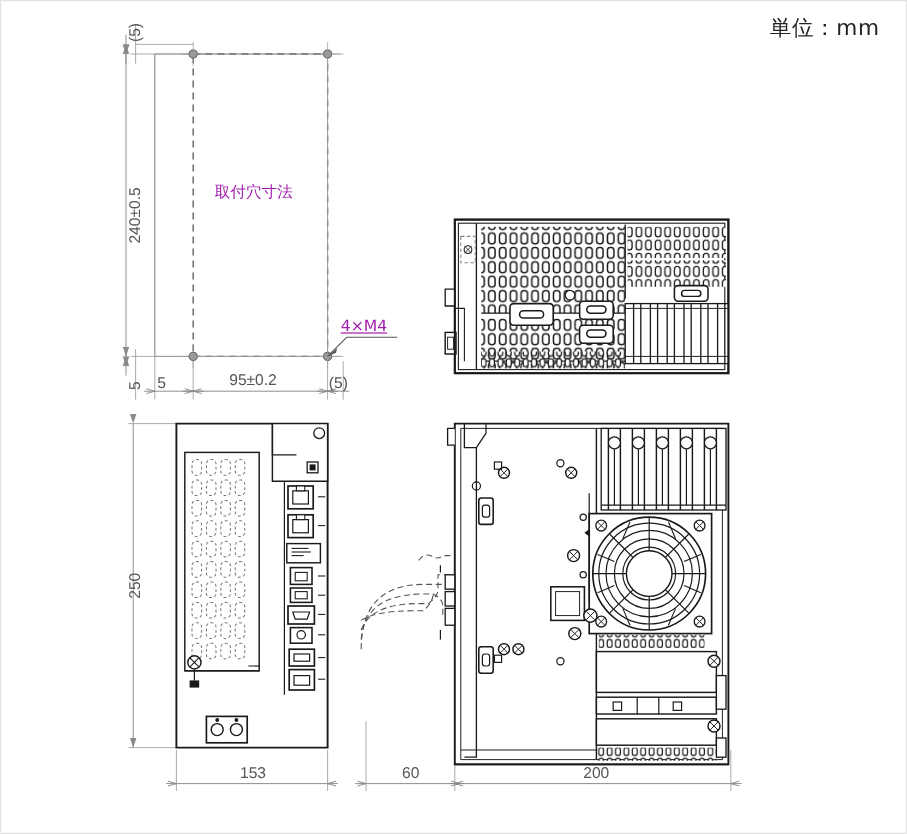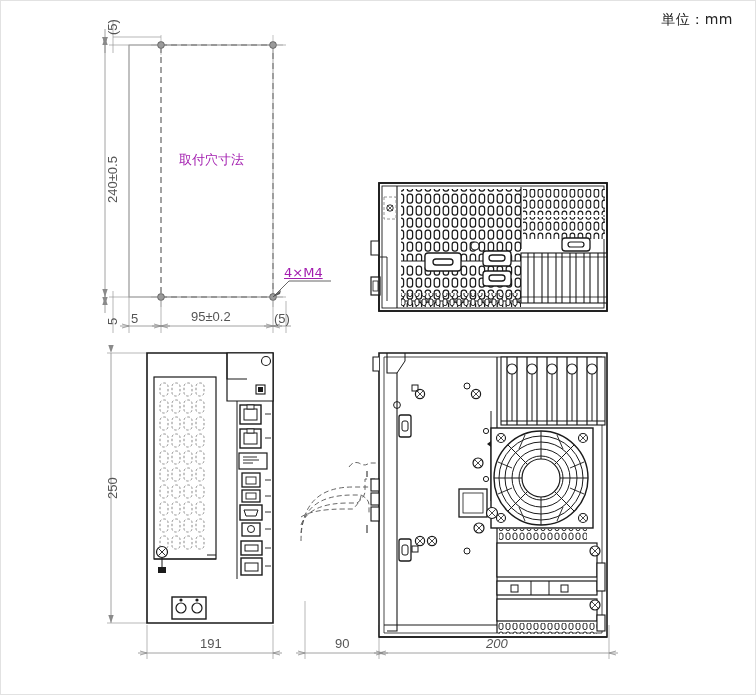--- a/index.html
+++ b/index.html
@@ -23,21 +23,21 @@
     position: absolute;
     left: 0;
     top: 0;
     width: 756px;
     height: 695px;
   }
   .unit-label {
     position: absolute;
     right: 22px;
     top: 10px;
-    font-size: 14px;
+    font-size: 18px;
     color: #222222;
     letter-spacing: 0.5px;
     white-space: nowrap;
     font-family: "DejaVu Sans", sans-serif;
   }
   .dim-text {
     position: absolute;
     font-size: 13px;
     color: #555555;
     white-space: nowrap;
@@ -579,19 +579,19 @@
   <div class="dim-text" style="left:190px; top:308px;">95±0.2</div>
 
   <div class="dim-text" style="left:273px; top:310px;">(5)</div>
 
   <div class="note-text" style="left:178px; top:150px;">取付穴寸法</div>
 
   <div class="note-text" style="left:283px; top:264px;text-decoration:underline;">4×M4</div>
 
   <div class="dim-text vert" style="left:104px; top:498px;">250</div>
 
-  <div class="dim-text" style="left:199px; top:635px;">191</div>
-
-  <div class="dim-text" style="left:334px; top:635px;">90</div>
-
-  <div class="dim-text" style="left:485px; top:635px;font-style:italic;">200</div>
+  <div class="dim-text" style="left:199px; top:635px;">153</div>
+
+  <div class="dim-text" style="left:334px; top:635px;">60</div>
+
+  <div class="dim-text" style="left:485px; top:635px;">200</div>
 
 </div>
 
 </body></html>

